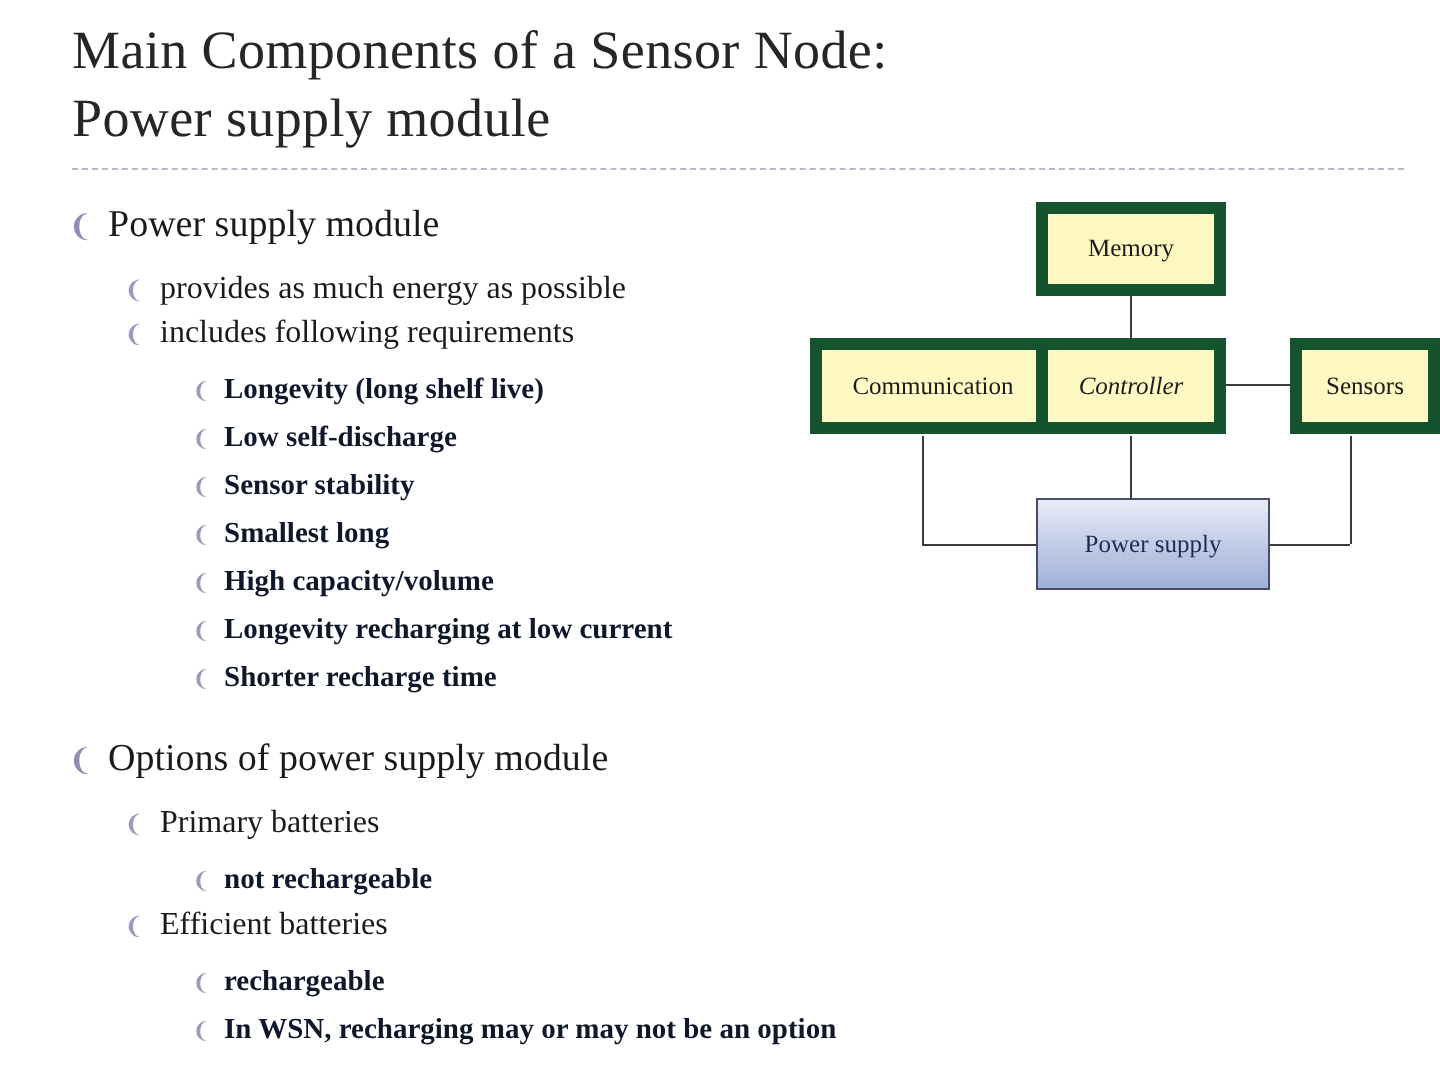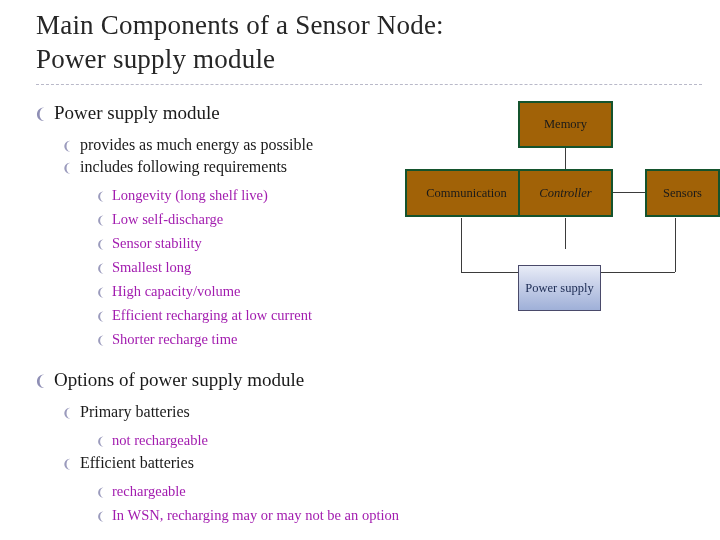--- a/index.html
+++ b/index.html
@@ -86,39 +86,40 @@
   .lvl3 {
     margin-left: 62px;
   }
   .lvl3 .bullet-glyph {
     font-size: 11px;
     width: 16px;
   }
   .lvl3 .txt {
     font-size: 14.5px;
     line-height: 24px;
-    color: #a21caf;
+    color: #0f172a;
+    font-weight: bold;
   }
   .gap-top-8 { margin-top: 8px; }
   .gap-top-14 { margin-top: 16px; }
   .gap-top-4 { margin-top: 5px; }
 
   
   .diagram {
     position: absolute;
     left: 395px;
     top: 95px;
     width: 325px;
     height: 215px;
   }
   .node {
     position: absolute;
     box-sizing: border-box;
-    border: 2px solid #14532d;
-    background: #a16207;
+    border: 6px solid #14532d;
+    background: #fef9c3;
     display: flex;
     align-items: center;
     justify-content: center;
     font-family: "Liberation Serif", serif;
     font-size: 12.5px;
     color: #1a1a1a;
     text-align: center;
   }
   .node.power {
     background: linear-gradient(to bottom, #e8ecf7 0%, #c6cfe8 45%, #9fb0d8 100%);
@@ -175,21 +176,21 @@
     <div class="row lvl3">
       <span class="bullet-glyph">❨</span>
       <span class="txt">Smallest long</span>
     </div>
     <div class="row lvl3">
       <span class="bullet-glyph">❨</span>
       <span class="txt">High capacity/volume</span>
     </div>
     <div class="row lvl3">
       <span class="bullet-glyph">❨</span>
-      <span class="txt">Efficient recharging at low current</span>
+      <span class="txt">Longevity recharging at low current</span>
     </div>
     <div class="row lvl3">
       <span class="bullet-glyph">❨</span>
       <span class="txt">Shorter recharge time</span>
     </div>
 
     <div class="row lvl1 gap-top-14">
       <span class="bullet-glyph">❨</span>
       <span class="txt">Options of power supply module</span>
     </div>
@@ -241,19 +242,19 @@
     </div>
 
     <div class="node" style="left:123px; top:74px; width:95px; height:48px;font-style:italic;">
       <span>Controller</span>
     </div>
 
     <div class="node" style="left:250px; top:74px; width:75px; height:48px;">
       <span>Sensors</span>
     </div>
 
-    <div class="node power" style="left:123px; top:170px; width:83px; height:46px;">
+    <div class="node power" style="left:123px; top:154px; width:117px; height:46px;">
       <span>Power supply</span>
     </div>
 
   </div>
 
 </div>
 
 </body></html>

